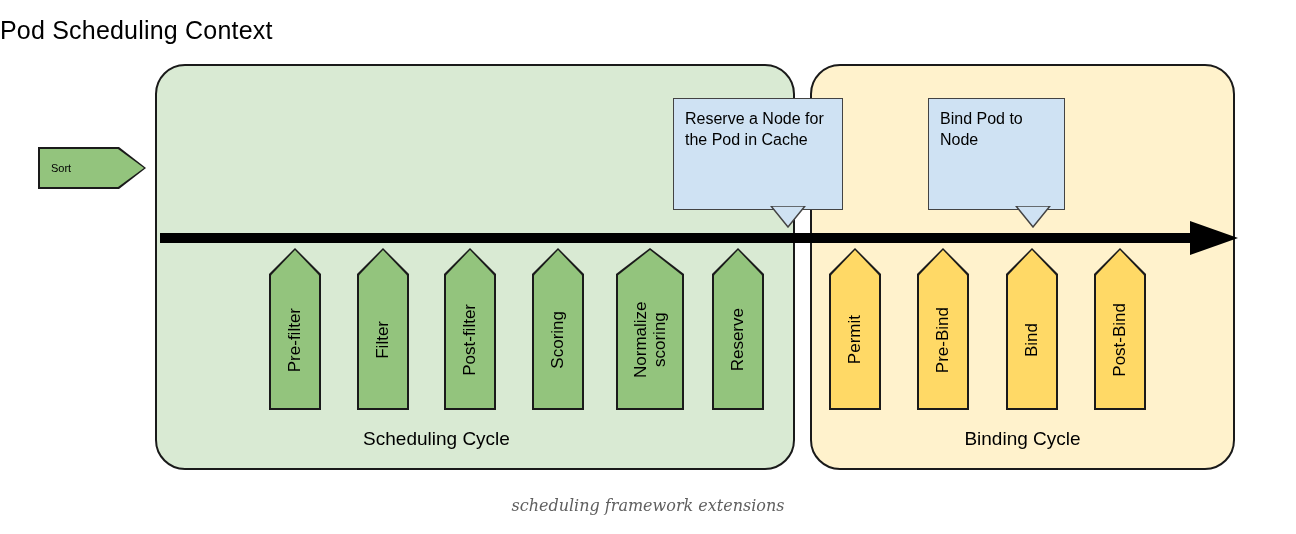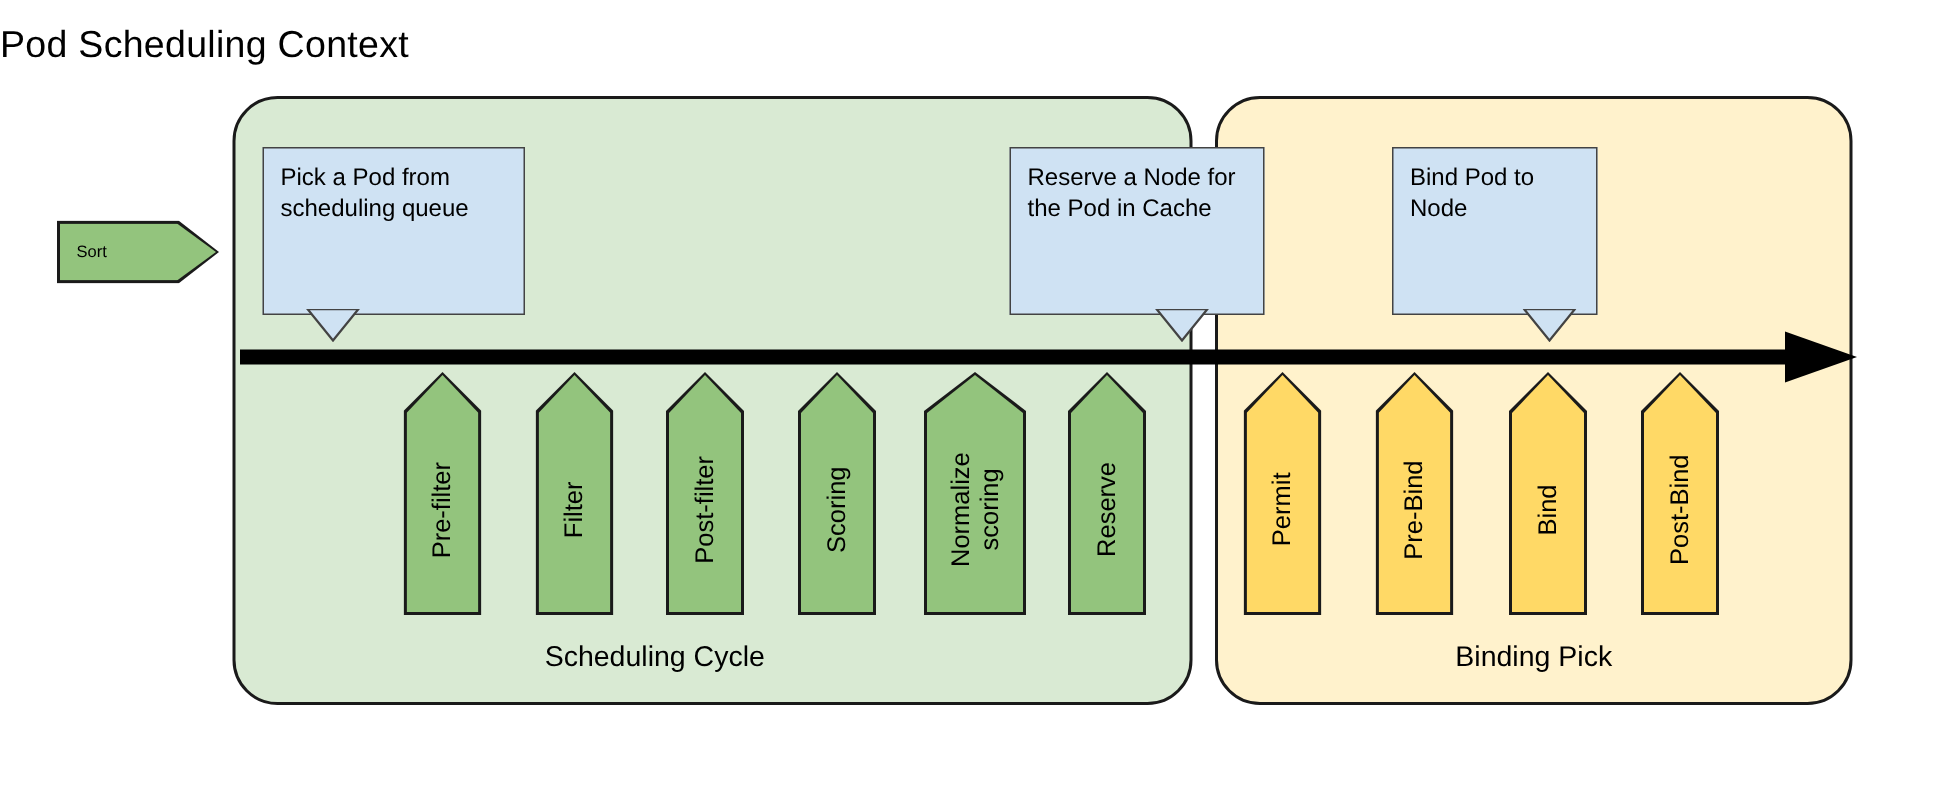--- a/index.html
+++ b/index.html
@@ -100,28 +100,20 @@
   <div class="timeline"></div>
   <div class="timeline-head"></div>
 
   <div class="sort">
     <span class="shape-shell"></span>
     <span class="shape-fill">
       <span class="sort-label">Sort</span>
     </span>
   </div>
 
-  <div class="callout callout-pick">
-    <span class="callout-text">Pick a Pod from scheduling queue</span>
-    <span class="pointer">
-      <svg width="36" height="22" viewBox="0 0 36 22">
-          <path d="M1,0 L35,0 L18,21 Z" fill="#cfe2f3" stroke="#434343" stroke-width="1.5"></path>
-        </svg>
-    </span>
-  </div>
 
   <div class="callout callout-reserve">
     <span class="callout-text">Reserve a Node for the Pod in Cache</span>
     <span class="pointer">
       <svg width="36" height="22" viewBox="0 0 36 22">
           <path d="M1,0 L35,0 L18,21 Z" fill="#cfe2f3" stroke="#434343" stroke-width="1.5"></path>
         </svg>
     </span>
   </div>
 
@@ -190,16 +182,17 @@
     </span>
   </div>
   <div class="stage yellow" style="left:1094px;">
     <span class="shape-shell"></span>
     <span class="shape-fill">
       <span class="stage-label">Post-Bind</span>
     </span>
   </div>
 
   <div class="cycle-label label-scheduling">Scheduling Cycle</div>
-  <div class="cycle-label label-binding">Binding Pick</div>
+  <div class="cycle-label label-binding">Binding Cycle</div>
 
+  <div class="caption">scheduling framework extensions</div>
 
 </div>
 
 </body></html>

